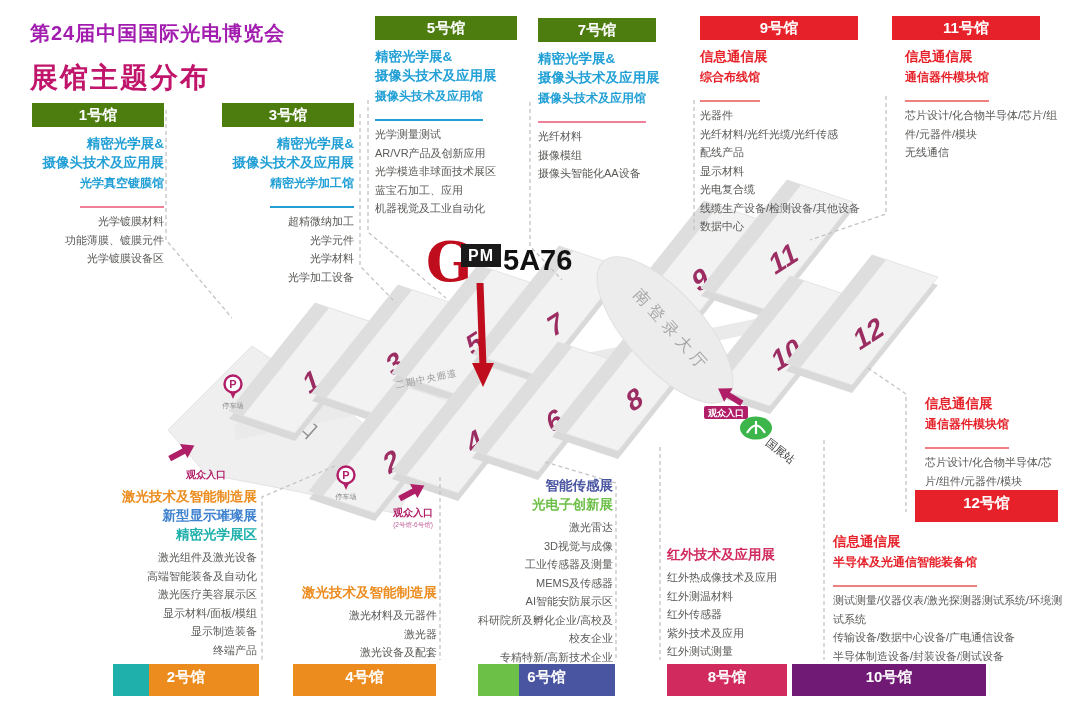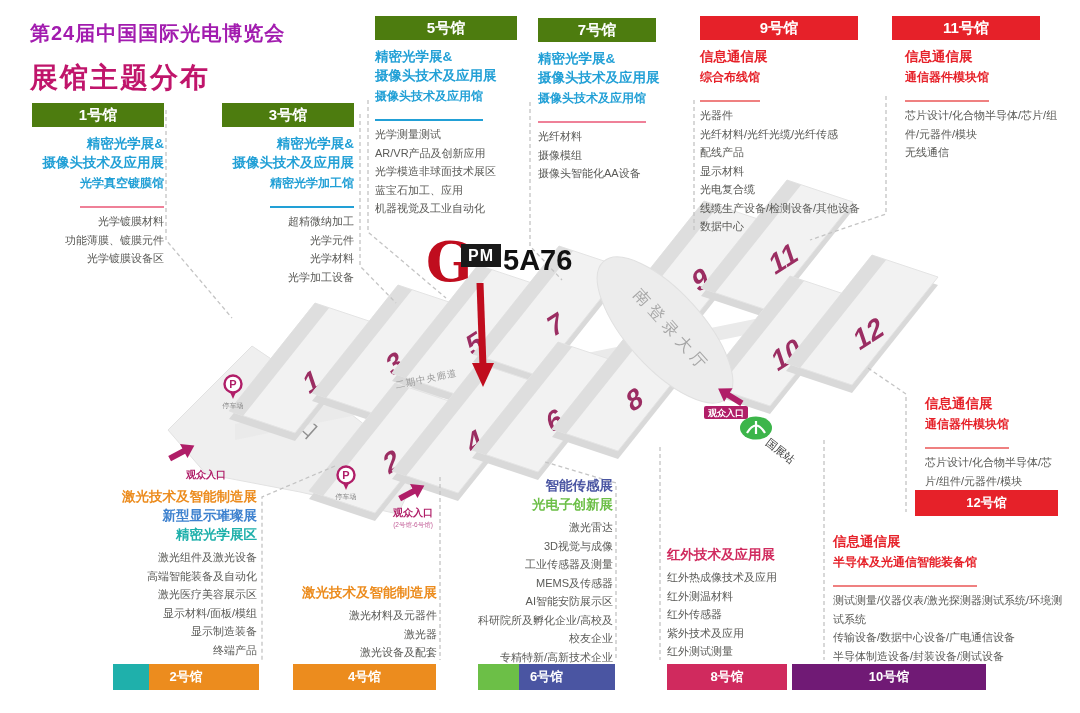--- a/index.html
+++ b/index.html
@@ -17,22 +17,22 @@
   .t{font-weight:bold;font-size:13.5px;line-height:19px}
   .t.blue{color:#22a0d6}.t.red{color:#e62129}
   .t-orange{color:#ec8c1e}.t-crimson{color:#d02a5e}
   .sub{display:inline-block;font-weight:bold;font-size:12px;line-height:16px;margin-top:3px;
        padding-bottom:15px;border-bottom:2px solid}
   .sub.blue{color:#22a0d6}.sub.red{color:#e62129}
   .ul-pink{border-color:#ef8098}.ul-blue{border-color:#22a0d6}.ul-red{border-color:#ef8080}
   .items{margin-top:4px}
   .items > div{font-size:11px;color:#5a5a57;line-height:18.5px;white-space:nowrap}
   .wrap .items > div{white-space:normal}
-  .bar{position:absolute;height:26px;line-height:26px;text-align:center;color:#fff;
-       font-weight:bold;font-size:13px}
+  .bar{position:absolute;height:32px;line-height:26px;text-align:center;color:#fff;
+       font-weight:bold;font-size:15px}
   #p1{left:8px;top:103px;width:156px}   #p1 .hdr{width:132px;margin-left:auto}
   #p3{left:206px;top:103px;width:148px} #p3 .hdr{width:132px;margin-left:auto}
   #p5{left:375px;top:16px;width:152px}  #p5 .hdr{width:142px}
   #p7{left:538px;top:18px;width:150px}  #p7 .hdr{width:118px}
   #p9{left:700px;top:16px;width:162px}  #p9 .hdr{width:158px}
   #p11{left:892px;top:16px;width:176px} #p11 .hdr{width:148px} #p11 .body{padding-left:13px}
   #p2{left:100px;top:487px;width:157px}
   #p4{left:300px;top:583px;width:137px}
   #p6{left:448px;top:476px;width:165px}
   #p8{left:667px;top:545px;width:158px}

